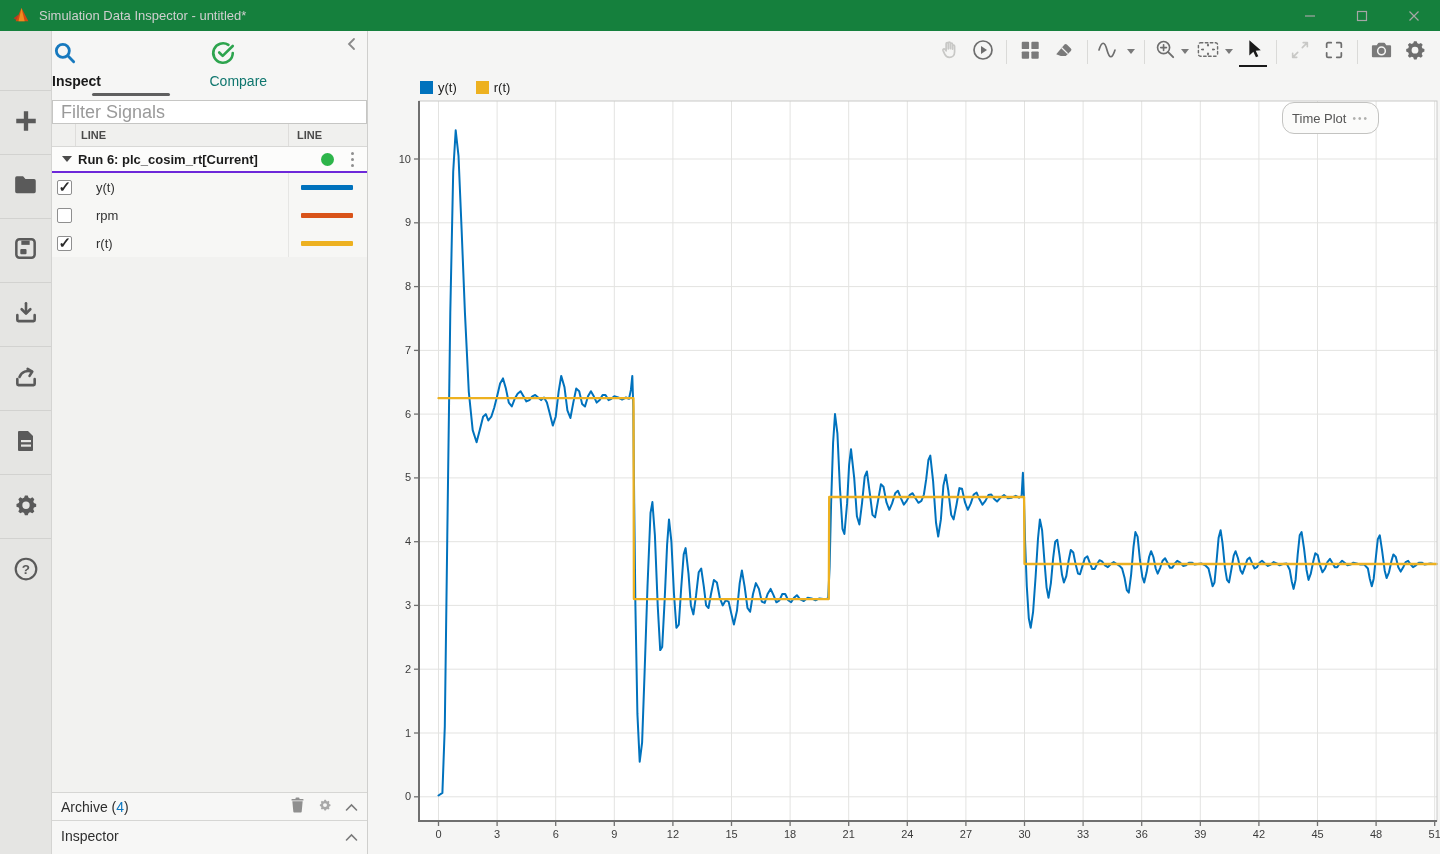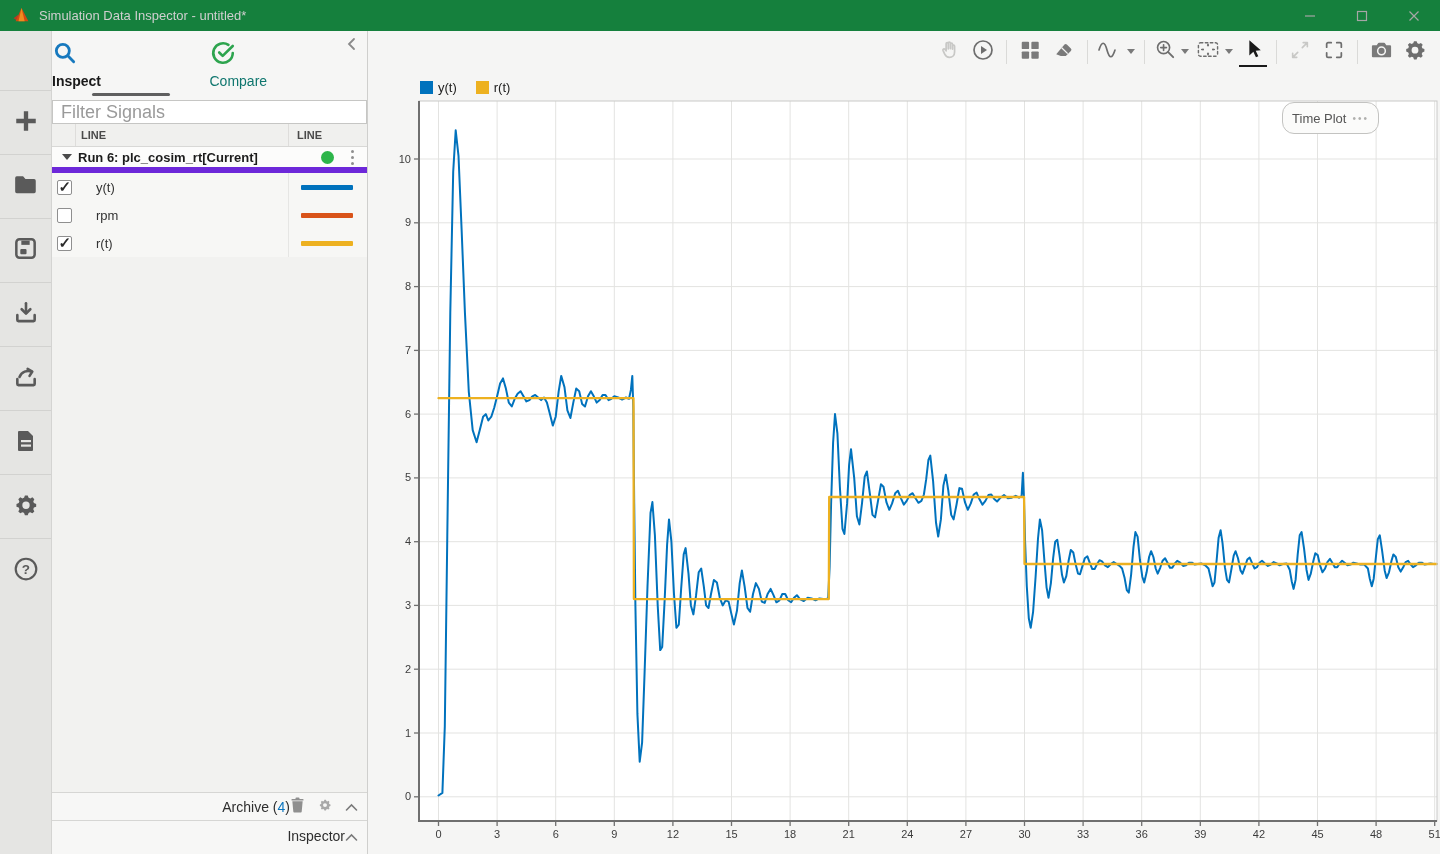--- a/index.html
+++ b/index.html
@@ -32,41 +32,41 @@
   .collapse-btn { position:absolute; top:6px; right:9px; cursor:pointer; }
 
   .filter { height:24px; flex:0 0 24px; border:1px solid #c6c6c4; background:#fff; font-size:18px; color:#333; padding:0 8px; outline:none; font-family:"Liberation Sans", sans-serif; }
   .filter::placeholder { color:#9a9a9a; }
 
   .thead { height:23px; flex:0 0 23px; background:#f0f0ee; border-bottom:1px solid #d8d8d6; display:flex; align-items:center; font-size:11px; font-weight:bold; color:#4a4a4a; }
   .col-check { width:24px; height:100%; border-right:1px solid #dedddb; }
   .col-name { flex:1; padding-left:5px; }
   .col-line { width:79px; height:100%; border-left:1px solid #dedddb; display:flex; align-items:center; padding-left:8px; }
 
-  .runrow { height:26px; flex:0 0 26px; background:#fcfcfb; border-bottom:6px solid #6d28d9; display:flex; align-items:center; cursor:pointer; }
+  .runrow { height:26px; flex:0 0 26px; background:#fcfcfb; border-bottom:2px solid #6d28d9; display:flex; align-items:center; cursor:pointer; }
   .tri-down { width:0; height:0; border-left:5px solid transparent; border-right:5px solid transparent; border-top:6px solid #4a4a4a; margin-left:10px; }
   .runlabel { font-size:13px; font-weight:bold; color:#1c1c1c; margin-left:6px; flex:1; white-space:nowrap; }
   .rundot { width:13px; height:13px; border-radius:50%; background:#2db54a; margin-right:14px; }
   .kebab { display:flex; flex-direction:column; gap:3px; margin-right:10px; padding:3px; cursor:pointer; }
   .kebab i { width:3px; height:3px; border-radius:50%; background:#8f8f8f; }
 
   .sigrow { height:28px; flex:0 0 28px; background:#f7f7f5; display:flex; align-items:center; }
   .sig-checkcol { width:24px; display:flex; justify-content:center; }
   .checkbox { width:15px; height:15px; background:#fff; border:1px solid #8f8f8f; border-radius:2px; position:relative; cursor:pointer; }
   .checkbox.checked::after { content:"\2713"; position:absolute; left:1px; top:-3px; font-size:15px; color:#2b2b2b; font-weight:bold; }
   .signame { flex:1; font-size:13px; color:#333; padding-left:20px; }
   .sig-linecol { width:79px; height:100%; border-left:1px solid #e6e6e4; display:flex; align-items:center; }
   .swatch { width:52px; height:5px; border-radius:1px; margin-left:12px; }
 
   .panel-fill { flex:1; background:#f2f2f0; }
 
   .archivebar, .propsbar { border-top:1px solid #d6d6d4; background:#f7f7f6; display:flex; align-items:center; padding:0 9px; cursor:pointer; }
   .archivebar { height:28px; flex:0 0 28px; }
   .propsbar { height:34px; flex:0 0 34px; align-items:flex-start; padding-top:7px; }
-  .archlabel, .propslabel { font-size:14px; color:#2e2e2e; flex:1;text-align:right; }
+  .archlabel, .propslabel { font-size:14px; color:#2e2e2e; flex:1; }
   .archcount { color:#0b76c0; }
   .bar-icons { display:flex; align-items:center; gap:13px; }
 
   
   .main { flex:1; position:relative; background:#f5f5f4; }
   .ptoolbar { position:absolute; top:0; right:0; height:41px; display:flex; align-items:center; padding-right:8px; z-index:3; }
   .tbtn { height:30px; min-width:28px; display:flex; align-items:center; justify-content:center; margin:0 3px; cursor:pointer; position:relative; }
   .tbtn.active-tool { border-bottom:2px solid #1a1a1a; }
   .tbtn.disabled { cursor:default; }
   .tsep { width:1px; height:24px; background:#dadad8; margin:0 6px; }

